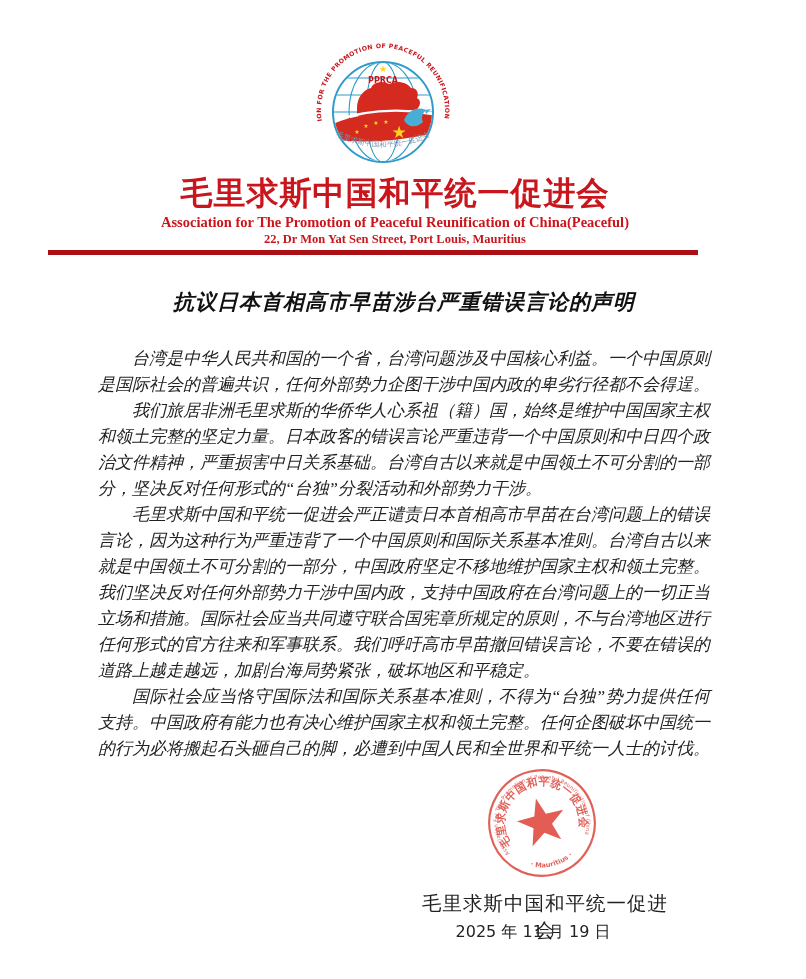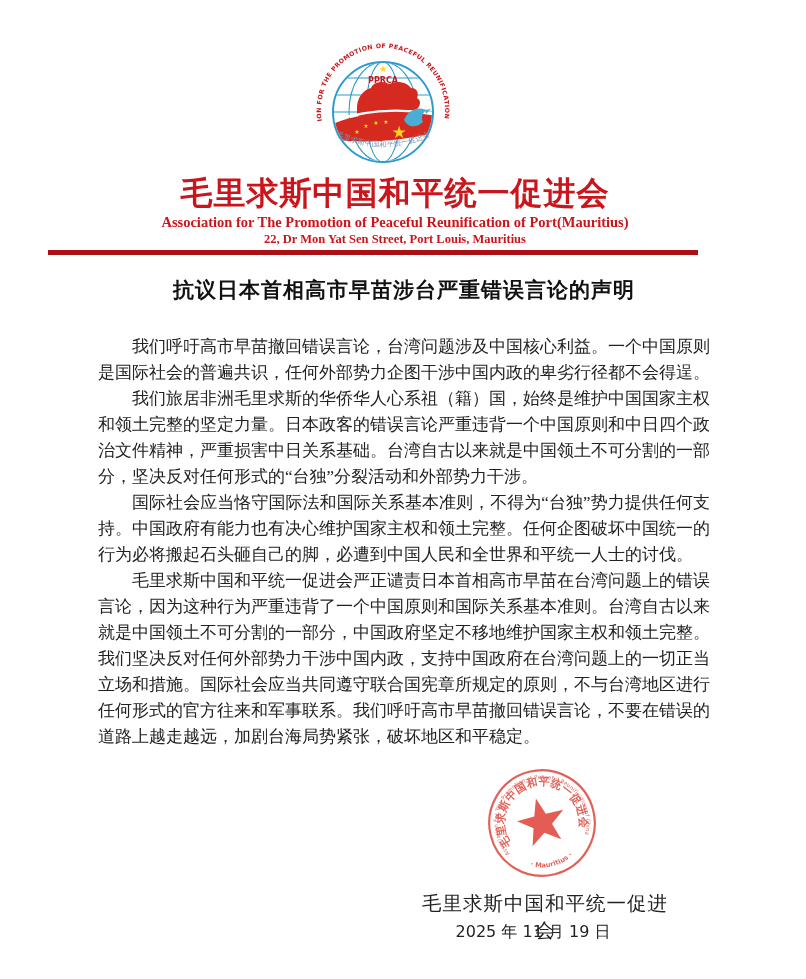--- a/index.html
+++ b/index.html
@@ -12,21 +12,21 @@
   .logo{position:absolute;top:24px;left:298px;width:170px;height:150px;}
   .org-zh{
     position:absolute;top:172px;left:0;width:100%;
     font-family:"DejaVu Sans","Liberation Sans",sans-serif;
     font-weight:bold;font-size:32px;letter-spacing:1px;color:#c9161d;
   }
   .org-en{position:absolute;top:214px;left:0;width:100%;font-weight:bold;font-size:14.5px;color:#c9161d;}
   .org-addr{position:absolute;top:232px;left:0;width:100%;font-weight:bold;font-size:12.5px;color:#c9161d;}
   .rule{position:absolute;top:250px;left:48px;width:650px;height:5px;background:#ab1016;}
   
-  .doc{position:absolute;top:276px;left:98px;width:612px;}
+  .doc{position:absolute;top:288px;left:98px;width:612px;font-style:italic;}
   .doc-title{
     text-align:center;font-weight:bold;font-size:21px;letter-spacing:1px;color:#111;
     margin:0 0 30px 0;
   }
   .para{
     font-size:17px;line-height:26px;text-align:justify;text-indent:2em;
     margin:0;color:#222;
   }
   
   .seal{position:absolute;left:475px;top:756px;width:134px;height:134px;
@@ -93,32 +93,32 @@
         <path fill="#49aed6" d="M106 96 C110 86 120 82 128 86 C124 90 123 94 125 98 C119 104 110 104 106 96 Z"></path>
         <path fill="#49aed6" d="M127 86 L133 85 L128 90 Z"></path>
       </g>
 
       <text font-size="7.5" fill="#7d93aa">
         <textPath href="#logo-bottom-arc" startOffset="50%" text-anchor="middle">毛里求斯中国和平统一促进会</textPath>
       </text>
     </svg>
 
     <div class="org-zh">毛里求斯中国和平统一促进会</div>
-    <div class="org-en">Association for The Promotion of Peaceful Reunification of Port(Mauritius)</div>
+    <div class="org-en">Association for The Promotion of Peaceful Reunification of China(Peaceful)</div>
     <div class="org-addr">22, Dr Mon Yat Sen Street, Port Louis, Mauritius</div>
   </div>
 
   <div class="rule"></div>
 
   <div class="doc">
     <h1 class="doc-title">抗议日本首相高市早苗涉台严重错误言论的声明</h1>
-    <p class="para">我们呼吁高市早苗撤回错误言论，台湾问题涉及中国核心利益。一个中国原则是国际社会的普遍共识，任何外部势力企图干涉中国内政的卑劣行径都不会得逞。</p>
+    <p class="para">台湾是中华人民共和国的一个省，台湾问题涉及中国核心利益。一个中国原则是国际社会的普遍共识，任何外部势力企图干涉中国内政的卑劣行径都不会得逞。</p>
     <p class="para">我们旅居非洲毛里求斯的华侨华人心系祖（籍）国，始终是维护中国国家主权和领土完整的坚定力量。日本政客的错误言论严重违背一个中国原则和中日四个政治文件精神，严重损害中日关系基础。台湾自古以来就是中国领土不可分割的一部分，坚决反对任何形式的“台独”分裂活动和外部势力干涉。</p>
+    <p class="para">毛里求斯中国和平统一促进会严正谴责日本首相高市早苗在台湾问题上的错误言论，因为这种行为严重违背了一个中国原则和国际关系基本准则。台湾自古以来就是中国领土不可分割的一部分，中国政府坚定不移地维护国家主权和领土完整。我们坚决反对任何外部势力干涉中国内政，支持中国政府在台湾问题上的一切正当立场和措施。国际社会应当共同遵守联合国宪章所规定的原则，不与台湾地区进行任何形式的官方往来和军事联系。我们呼吁高市早苗撤回错误言论，不要在错误的道路上越走越远，加剧台海局势紧张，破坏地区和平稳定。</p>
     <p class="para">国际社会应当恪守国际法和国际关系基本准则，不得为“台独”势力提供任何支持。中国政府有能力也有决心维护国家主权和领土完整。任何企图破坏中国统一的行为必将搬起石头砸自己的脚，必遭到中国人民和全世界和平统一人士的讨伐。</p>
-    <p class="para">毛里求斯中国和平统一促进会严正谴责日本首相高市早苗在台湾问题上的错误言论，因为这种行为严重违背了一个中国原则和国际关系基本准则。台湾自古以来就是中国领土不可分割的一部分，中国政府坚定不移地维护国家主权和领土完整。我们坚决反对任何外部势力干涉中国内政，支持中国政府在台湾问题上的一切正当立场和措施。国际社会应当共同遵守联合国宪章所规定的原则，不与台湾地区进行任何形式的官方往来和军事联系。我们呼吁高市早苗撤回错误言论，不要在错误的道路上越走越远，加剧台海局势紧张，破坏地区和平稳定。</p>
   </div>
 
   <svg class="seal" viewBox="0 0 160 160" xmlns="http://www.w3.org/2000/svg">
     <defs>
       <path id="seal-outer-arc" d="M 34.1 106.5 A 53 53 0 1 1 125.9 106.5" fill="none"></path>
       <path id="seal-bottom-arc" d="M 45.9 120.6 A 53 53 0 0 0 114.1 120.6" fill="none"></path>
       <path id="seal-zh-arc" d="M 39.2 99 A 45 45 0 1 1 120.8 99" fill="none"></path>
     </defs>
     <circle cx="80" cy="80" r="63" fill="none" stroke="#dd4a41" stroke-width="2.6"></circle>
     <text font-size="6.4" fill="#dd4a41" letter-spacing="0.2">

